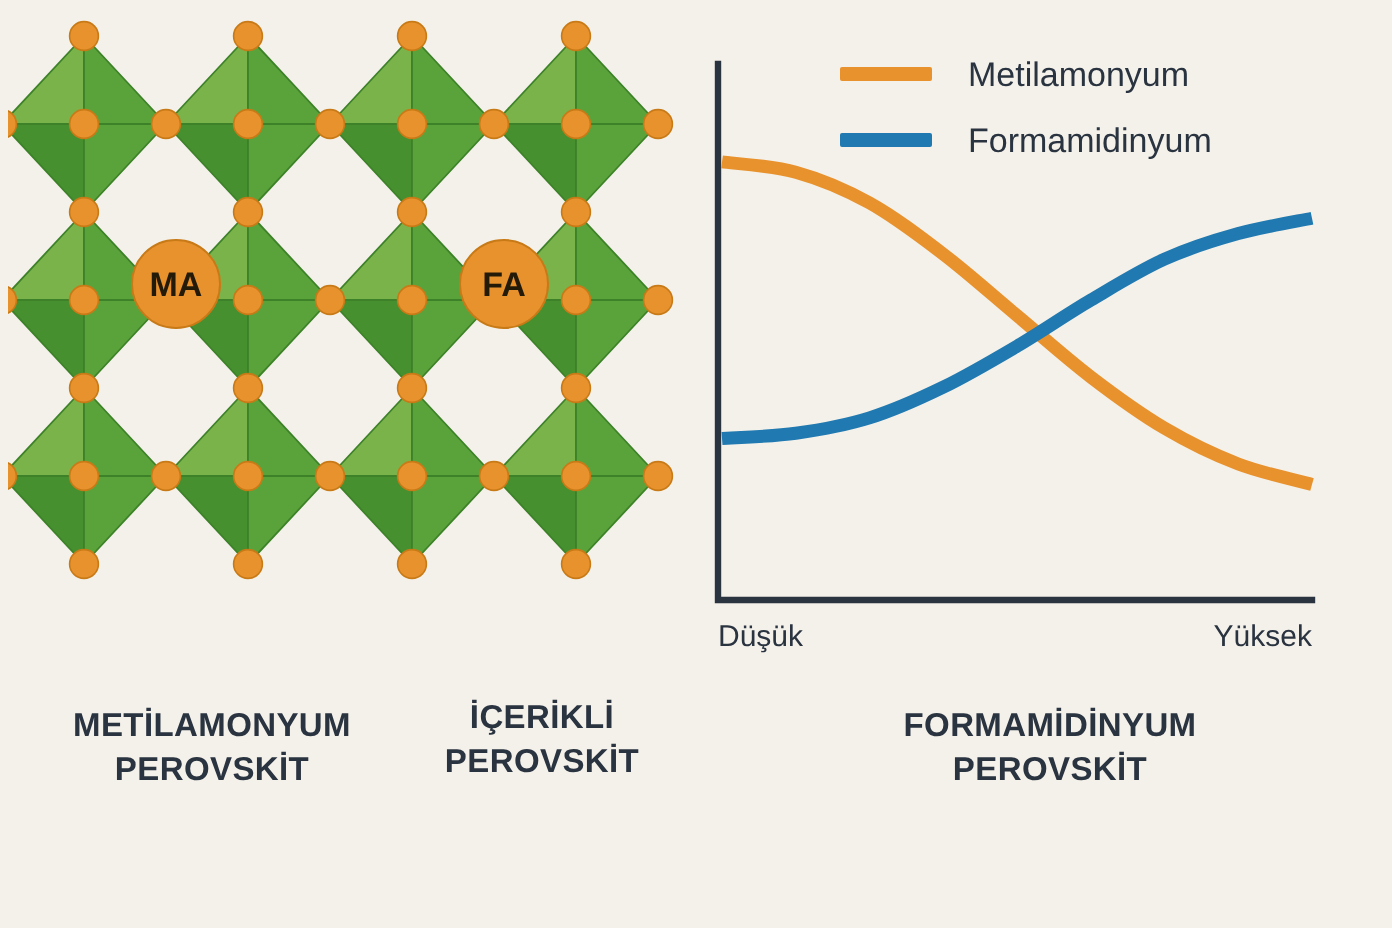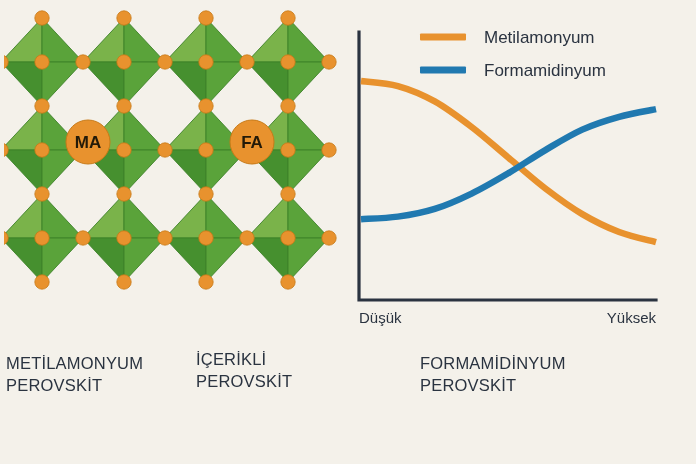--- a/index.html
+++ b/index.html
@@ -53,30 +53,30 @@
     font-family: "Liberation Sans", sans-serif;
     font-size: 17px;
     fill: #2a3340;
   }
 
   
   .caption {
     position: absolute;
     font-family: "Liberation Sans", sans-serif;
     font-size: 16.5px;
-    font-weight: 400;
+    font-weight: 700;
     color: #2a3340;
     line-height: 1.35;
     letter-spacing: 0.2px;
-    text-align: left;
+    text-align: center;
     white-space: pre-line;
   }
   #caption-ma   { left: 6px;   top: 352px; width: 200px; }
   #caption-mixed{ left: 196px; top: 348px; width: 150px; }
-  #caption-fa   { left: 420px; top: 352px; width: 250px; }
+  #caption-fa   { left: 400px; top: 352px; width: 250px; }
 </style>
 </head>
 <body>
 
 <div id="canvas">
 
   <div id="lattice-panel">
     <svg id="lattice-svg" width="352" height="340" viewBox="0 0 352 340">
         <g>
           <g>

